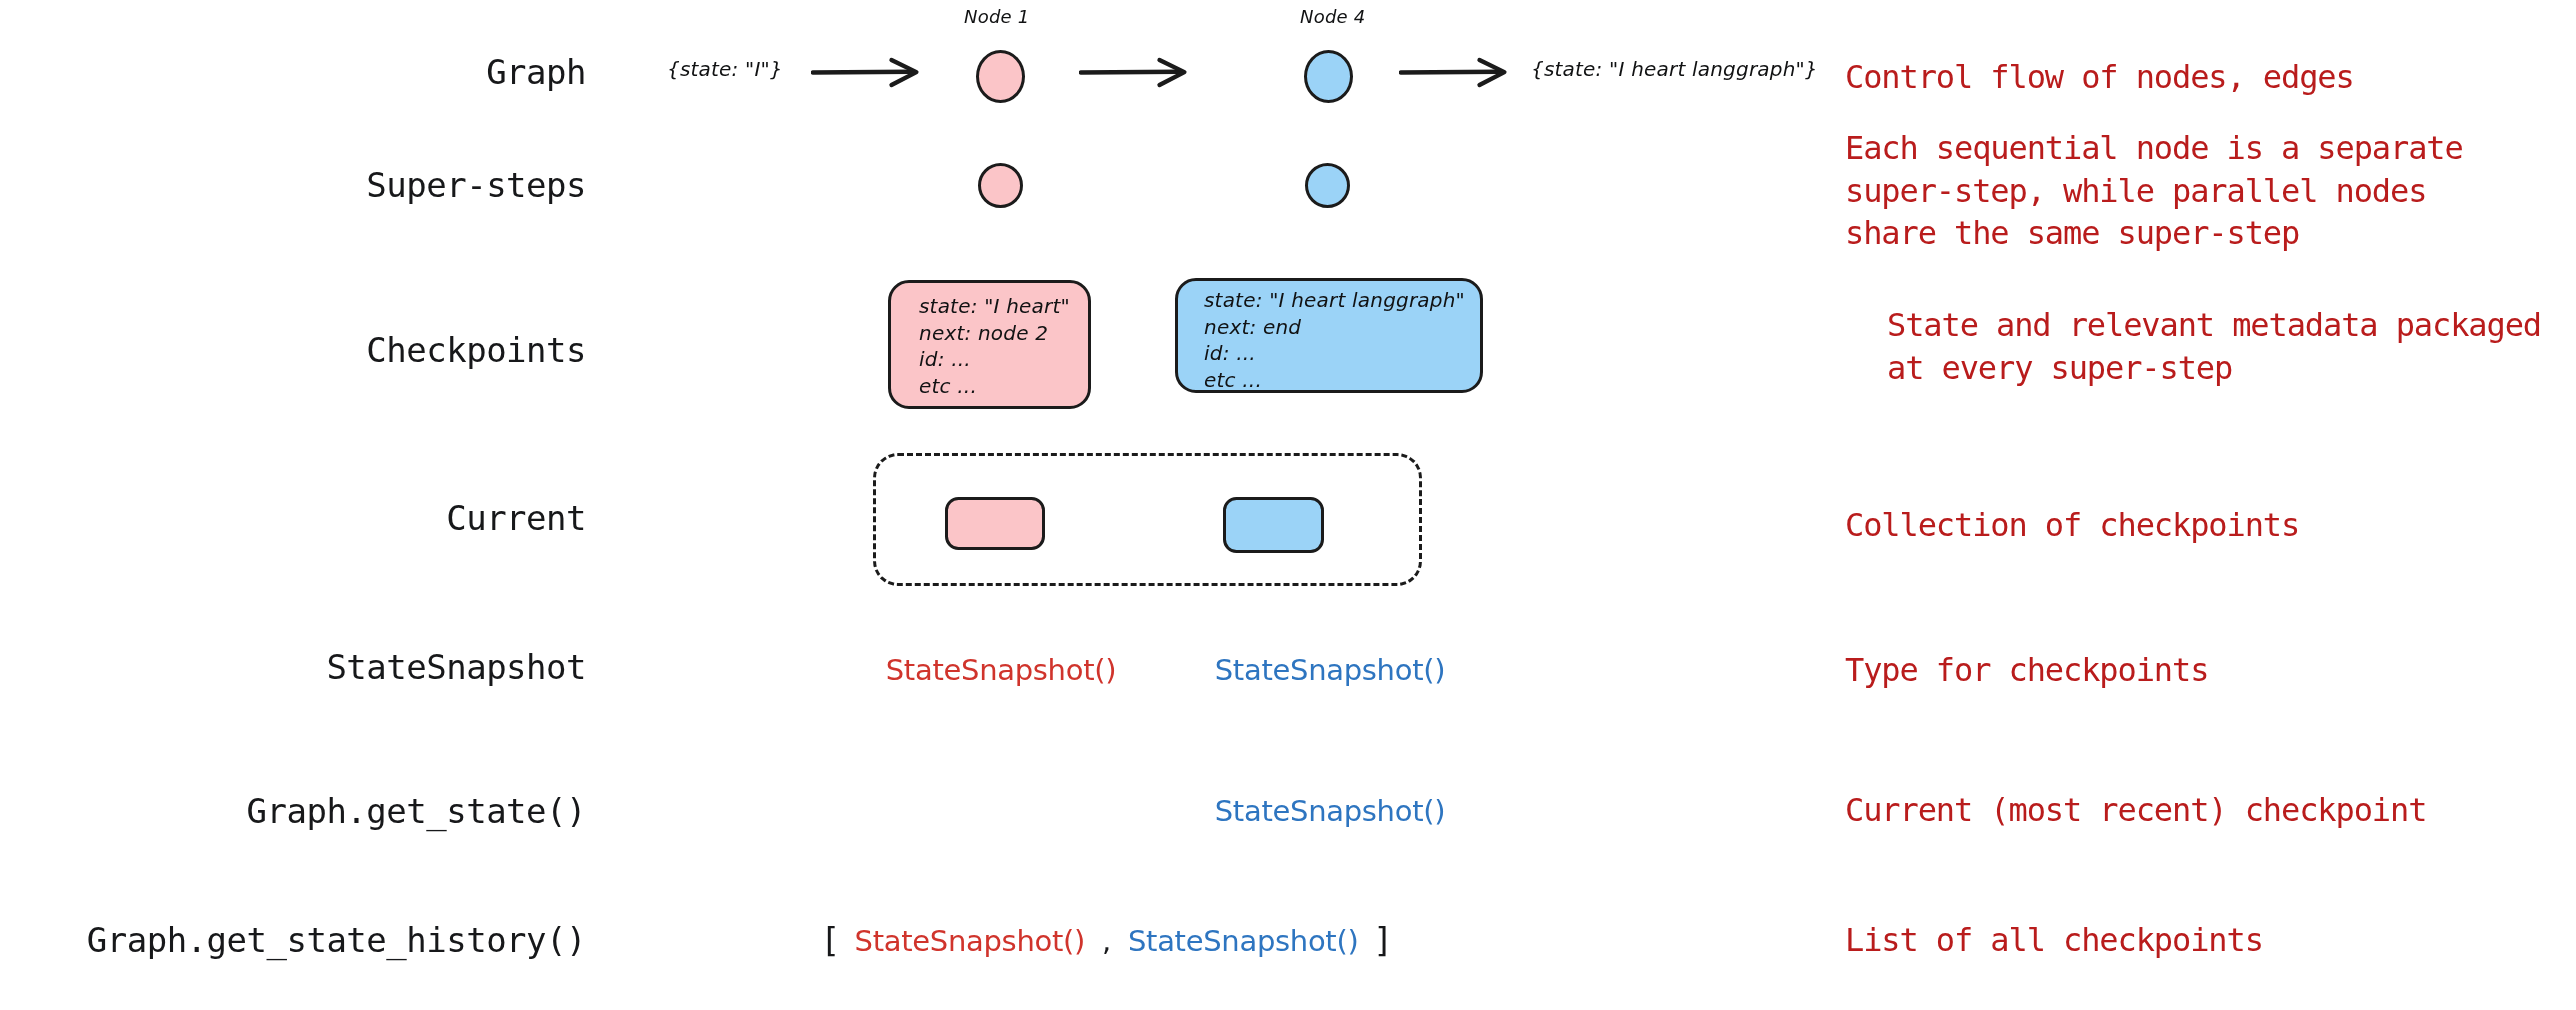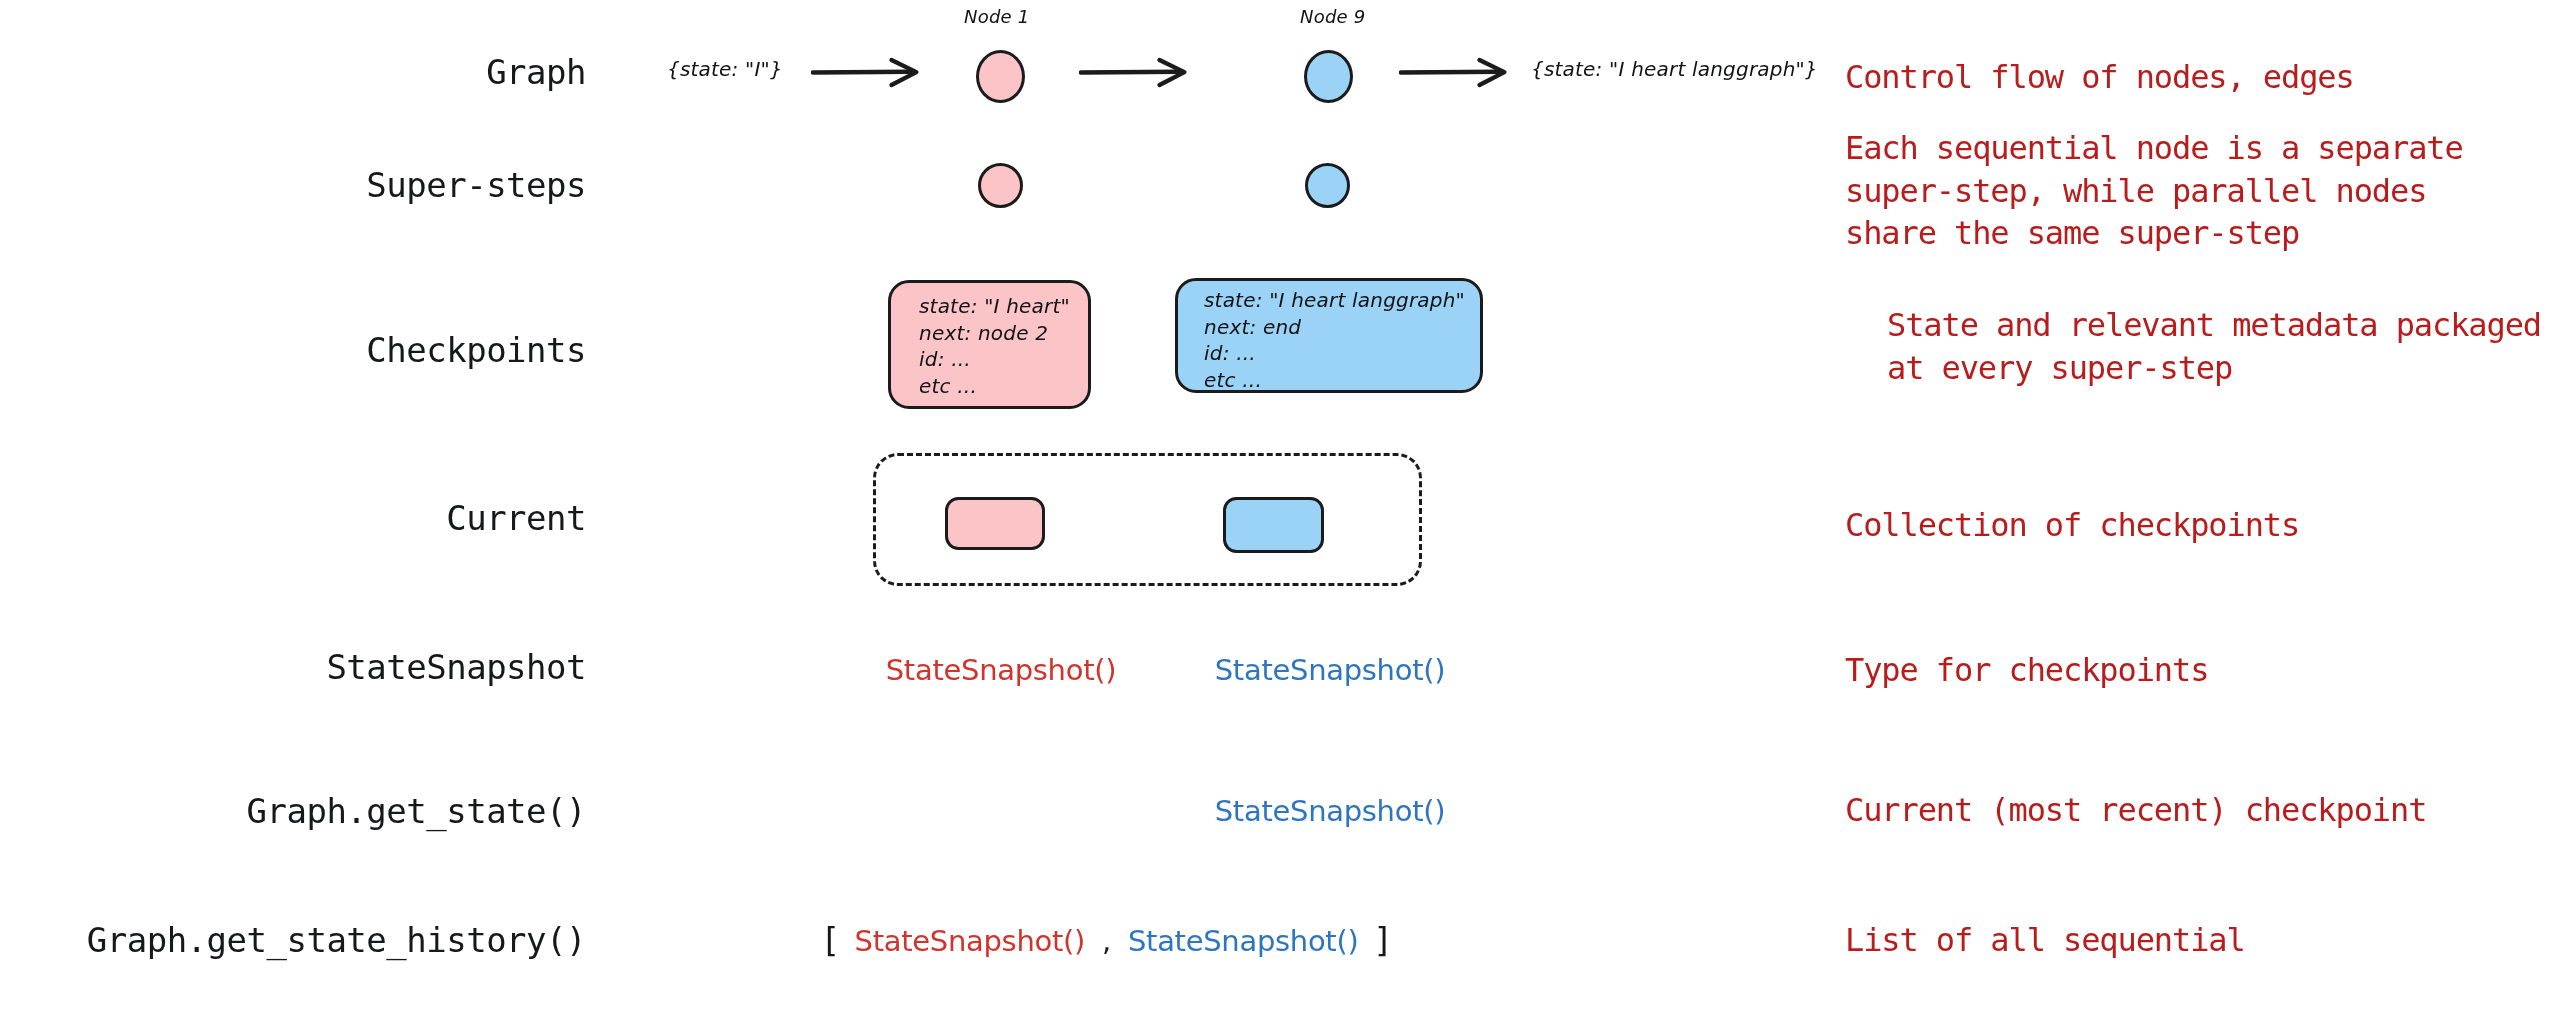--- a/index.html
+++ b/index.html
@@ -157,21 +157,21 @@
   </svg>
 
   <div class="hand hand-sm" style="left:964px; top:5.7px;">Node 1</div>
   <div class="node pink" style="left:976px; top:50px; width:49px; height:53px;"></div>
 
   <svg class="arrow" style="left:1079px; top:57px;" width="115" height="31" viewBox="0 0 120 32">
     <path d="M2,16 L104,15.2" stroke="#1b1b1b" stroke-width="4.5" stroke-linecap="round" fill="none"></path>
     <path d="M84,3 L110,15.6 L84,29" stroke="#1b1b1b" stroke-width="4.5" stroke-linecap="round" stroke-linejoin="round" fill="none"></path>
   </svg>
 
-  <div class="hand hand-sm" style="left:1300px; top:5.7px;">Node 9</div>
+  <div class="hand hand-sm" style="left:1300px; top:5.7px;">Node 4</div>
   <div class="node blue" style="left:1304px; top:50px; width:49px; height:53px;"></div>
 
   <svg class="arrow" style="left:1399px; top:57px;" width="115" height="31" viewBox="0 0 120 32">
     <path d="M2,16 L104,15.2" stroke="#1b1b1b" stroke-width="4.5" stroke-linecap="round" fill="none"></path>
     <path d="M84,3 L110,15.6 L84,29" stroke="#1b1b1b" stroke-width="4.5" stroke-linecap="round" stroke-linejoin="round" fill="none"></path>
   </svg>
 
   <div class="hand" style="left:1531px; top:57px;">{state: "I heart langgraph"}</div>
 
   <div class="node pink" style="left:978px; top:163px; width:45px; height:45px;"></div>
@@ -208,16 +208,16 @@
 
   <div class="desc" style="top:56px;">Control flow of nodes, edges</div>
   <div class="desc" style="top:127px;">Each sequential node is a separate
 super-step, while parallel nodes
 share the same super-step</div>
   <div class="desc" style="top:304px;margin-left:42px;">State and relevant metadata packaged
 at every super-step</div>
   <div class="desc" style="top:504px;">Collection of checkpoints</div>
   <div class="desc" style="top:649px;">Type for checkpoints</div>
   <div class="desc" style="top:789px;">Current (most recent) checkpoint</div>
-  <div class="desc" style="top:919px;">List of all sequential</div>
+  <div class="desc" style="top:919px;">List of all checkpoints</div>
 
 </div>
 
 
 </body></html>

